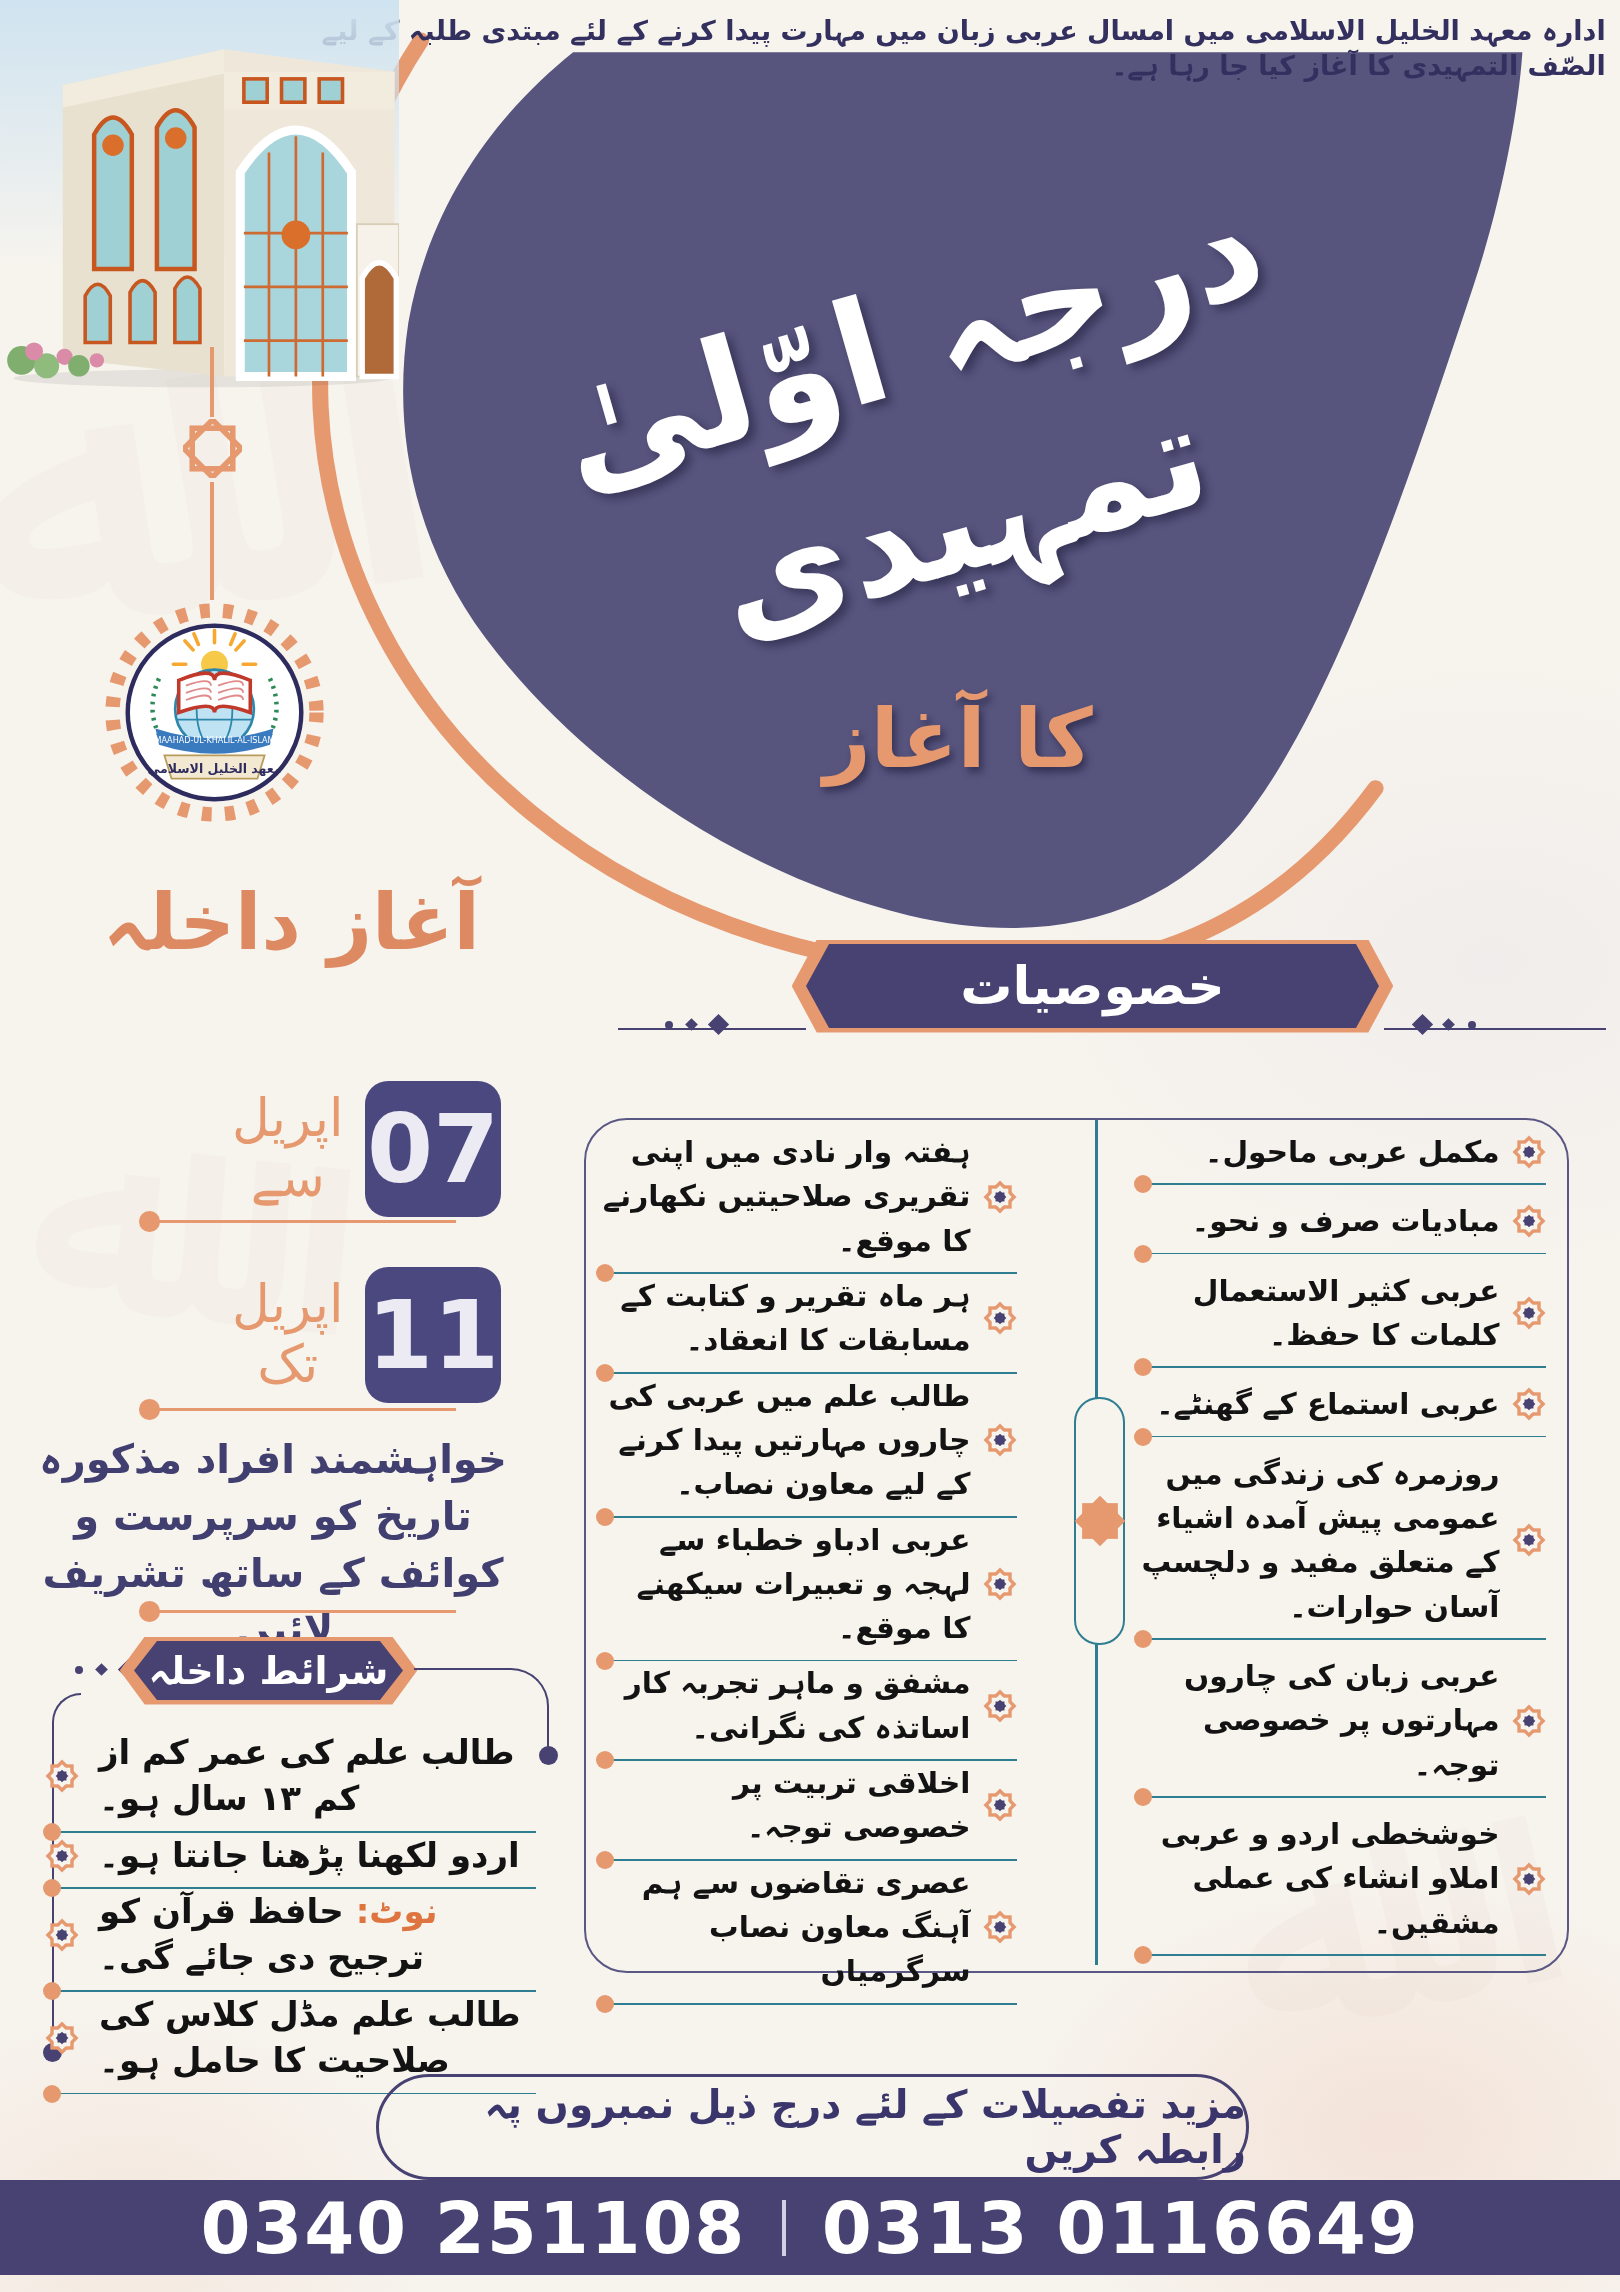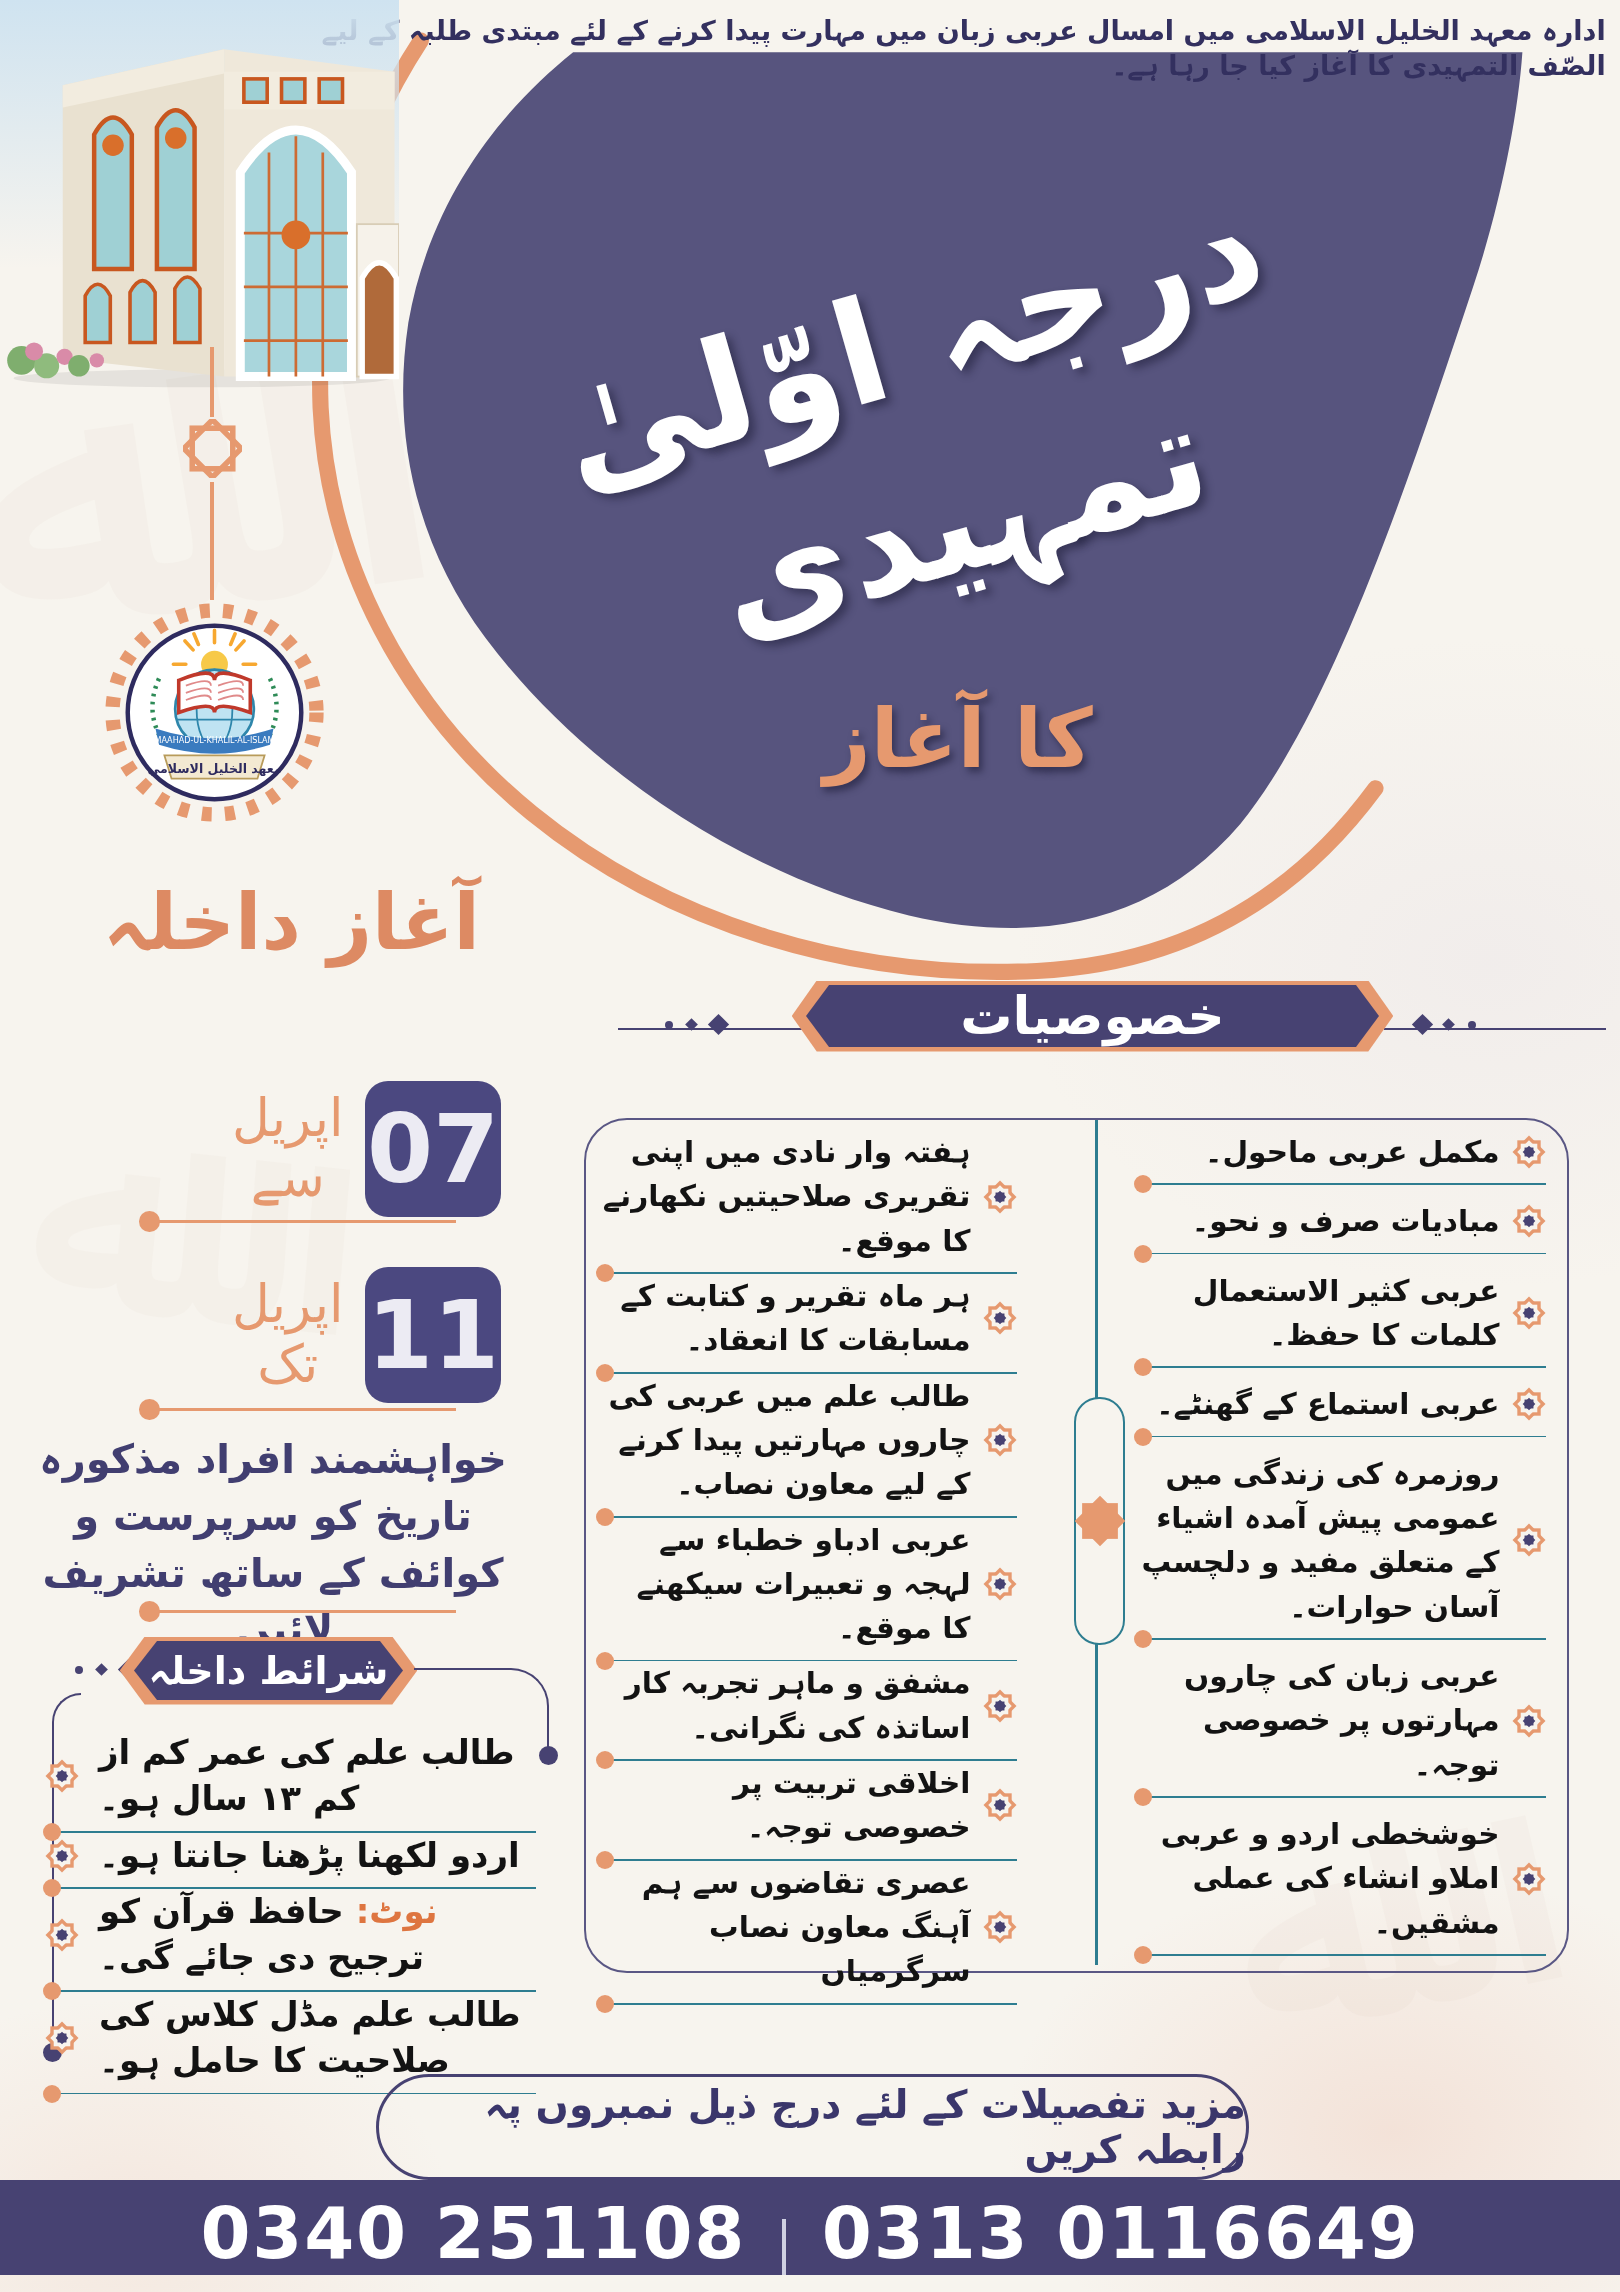--- a/index.html
+++ b/index.html
@@ -87,21 +87,21 @@
   .feat-pill .bigstar{width:52px;height:52px;flex:0 0 52px;}
   .feat-col{position:absolute;display:flex;flex-direction:column;justify-content:space-between;}
   .feat-row{display:flex;align-items:center;gap:12.5px;direction:rtl;}
   .feat-text{direction:rtl;text-align:right;font-size:29.6px;font-weight:bold;color:#131313;line-height:1.5;flex:1;}
 
   
   .contact-box{position:absolute;left:376px;top:2074px;width:867px;height:100px;border:3.6px solid #474272;
     border-radius:54px;display:flex;align-items:center;justify-content:center;direction:rtl;
     color:#3a366b;font-size:39px;font-weight:bold;}
   .phone-bar{position:absolute;left:0;top:2180px;width:1620px;height:95px;background:#474272;
-    display:flex;align-items:flex-end;justify-content:center;gap:36px;}
+    display:flex;align-items:center;justify-content:center;gap:36px;}
   .phone{color:#ffffff;font-size:72px;font-weight:bold;letter-spacing:1.8px;}
   .phone-sep{width:3.6px;height:56px;background:#cfd0e2;}
 </style>
 </head>
 <body>
 
 <div class="poster">
 
   <div class="wm" style="left:-27px;top:269px;font-size:376px;opacity:.05;transform:rotate(-8deg);">ﷲ</div>
   <div class="wm" style="left:36px;top:1057px;font-size:269px;opacity:.045;transform:rotate(6deg);">ﷲ</div>
@@ -300,21 +300,21 @@
     <span class="dot8"></span>
     <span class="dmd sm"></span>
     <span class="dmd"></span>
   </div>
   <div class="orn-hline" style="left:1384px;top:1028px;width:222px;"></div>
   <div class="diamonds" style="left:1415px;top:1017px;">
     <span class="dmd"></span>
     <span class="dmd sm"></span>
     <span class="dot8"></span>
   </div>
-  <div class="badge-wrap" style="left:806px;top:985px;width:573px;height:62px;">
+  <div class="badge-wrap" style="left:806px;top:944px;width:573px;height:84px;">
     <div class="badge-accent"></div>
     <div class="badge" style="font-size:52px;">خصوصیات</div>
   </div>
 
   <div class="feat-box"></div>
   <div class="feat-divider"></div>
   <div class="feat-pill">
     <span class="bigstar" style="display: inline-block;"><svg viewBox="0 0 32 32" width="100%" height="100%">
           <rect x="5" y="5" width="22" height="22" fill="#e6996f"></rect>
           <rect x="5" y="5" width="22" height="22" fill="#e6996f" transform="rotate(45 16 16)"></rect>

